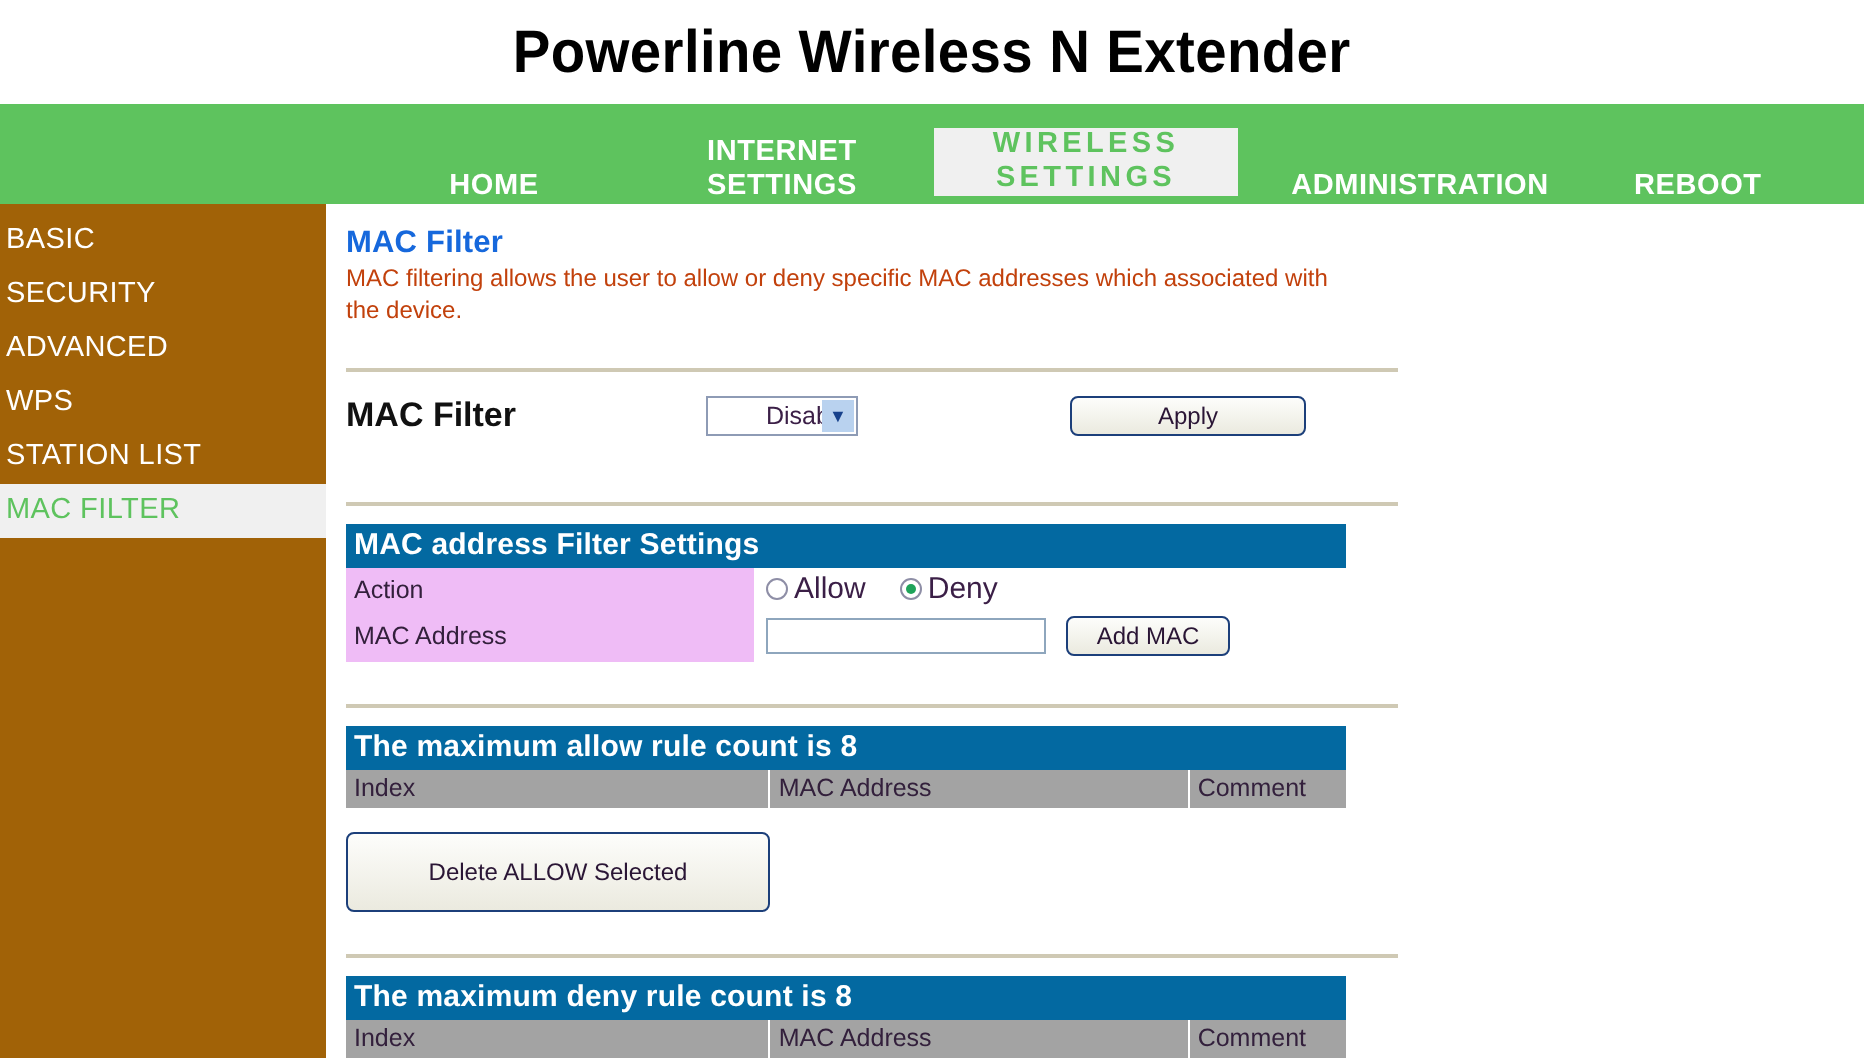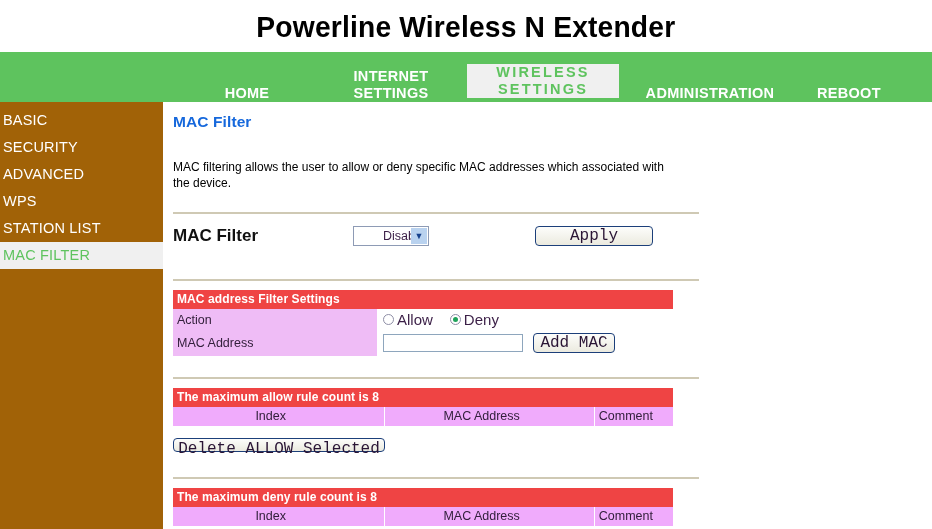--- a/index.html
+++ b/index.html
@@ -118,24 +118,24 @@
   }
   .page-heading {
     color: #1668dc;
     font-size: 15.5px;
     font-weight: bold;
     margin: 3px 0 0 0;
     letter-spacing: 0.1px;
   }
   .page-desc {
     width: 510px;
-    margin: 28px 0 0 0;
+    margin: 0 0 0 0;
     font-size: 12px;
     line-height: 16px;
-    color: #000000;
+    color: #c2410c;
   }
   hr.sep {
     border: 0;
     border-top: 2px solid #cfc9b4;
     width: 526px;
     margin: 21px 0 0 0;
   }
 
   
   .filter-row {
@@ -174,75 +174,74 @@
     align-items: center;
     justify-content: center;
     font-size: 9px;
     color: #17418c;
     cursor: pointer;
   }
   .btn {
     background: linear-gradient(#fdfdfb, #ebeadf);
     border: 1px solid #1c3f7a;
     border-radius: 4px;
-    font-size: 16px;
+    font-size: 12px;
     color: #2a1535;
-    font-family: Liberation Mono, monospace;
+    font-family: Liberation Sans, sans-serif;
     cursor: pointer;
     padding: 0;
     text-align: center;
   }
   .btn-apply {
     width: 118px;
     height: 20px;
     line-height: 18px;
     margin-left: 106px;
   }
   .btn-addmac {
     width: 82px;
     height: 20px;
     line-height: 18px;
     margin-left: 10px;
   }
   .btn-delete {
-    height: 14px;
+    height: 40px;
     line-height: 20px;
     margin-top: 12px;
   }
   .btn-delete.allow { width: 212px; }
 
   
   .ptable {
     width: 500px;
     border-collapse: collapse;
     margin-top: 9px;
     font-size: 12.5px;
   }
   .ptable .barhead td {
-    background: #ef4444;
+    background: #0369a1;
     color: #ffffff;
     font-weight: bold;
-    font-size: 12px;
+    font-size: 15px;
     padding: 2px 11px 3px 4px;
     letter-spacing: 0.1px;
   }
   .ptable td.lab {
     background: #efbcf6;
     color: #33203c;
     padding: 2px 4px 3px 4px;
     width: 196px;
   }
   .ptable td.val {
     background: #ffffff;
     padding: 2px 4px 3px 6px;
   }
   .ptable td.colhead {
-    background: #f0abfc;
+    background: #a3a3a3;
     color: #33203c;
-    text-align: center;
     padding: 2px 20px 3px 4px;
     border-right: 1px solid #ffffff;
   }
   .ptable td.colhead:last-child { border-right: none; }
 
   .radio-line {
     display: flex;
     align-items: center;
     gap: 3px;
     font-size: 15px;

